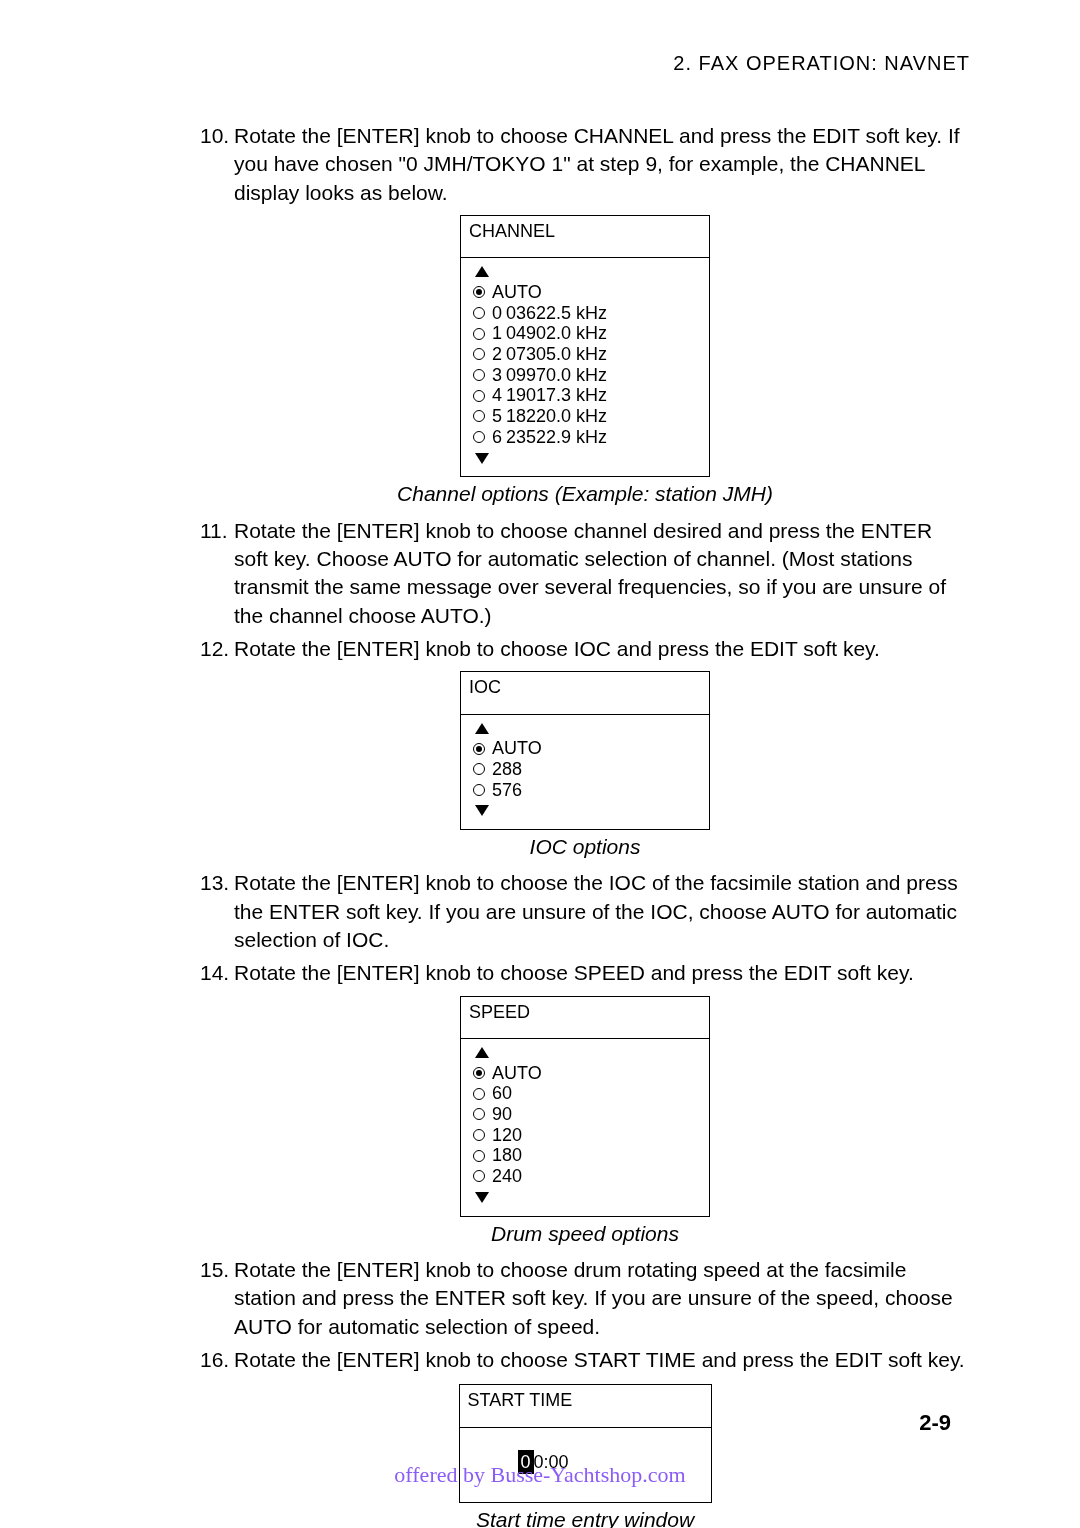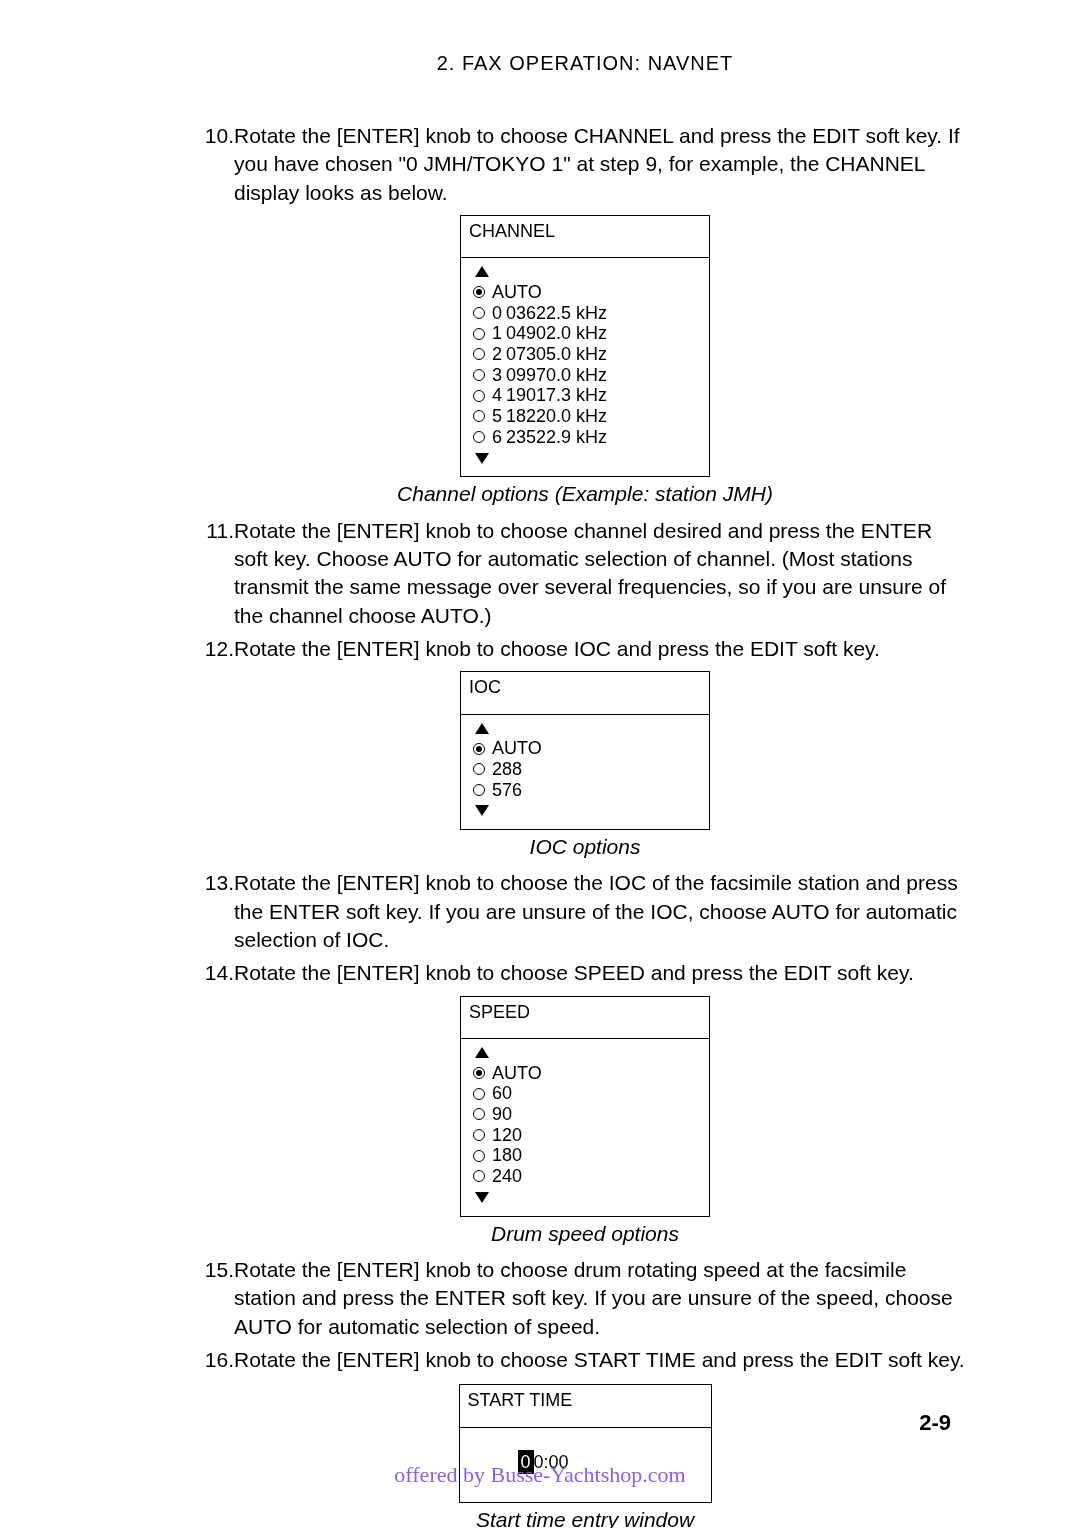--- a/index.html
+++ b/index.html
@@ -12,33 +12,32 @@
       background: #fff;
       width: 1080px;
       height: 1528px;
       padding: 50px 110px 40px 200px;
       font-size: 21px;
       line-height: 1.35;
       color: #000;
       position: relative;
     }
     .header-text {
-      text-align: center;
+      text-align: right;
       font-size: 20px;
       letter-spacing: 1px;
       margin-bottom: 45px;
     }
     .list-item {
       display: flex;
       margin-bottom: 5px;
     }
     .list-num {
       width: 34px;
       flex-shrink: 0;
-      text-align: right;
     }
     .list-body {
       flex: 1;
     }
     .option-box {
       border: 1px solid #000;
       width: 250px;
       margin: 8px auto 2px auto;
     }
     .option-title {

